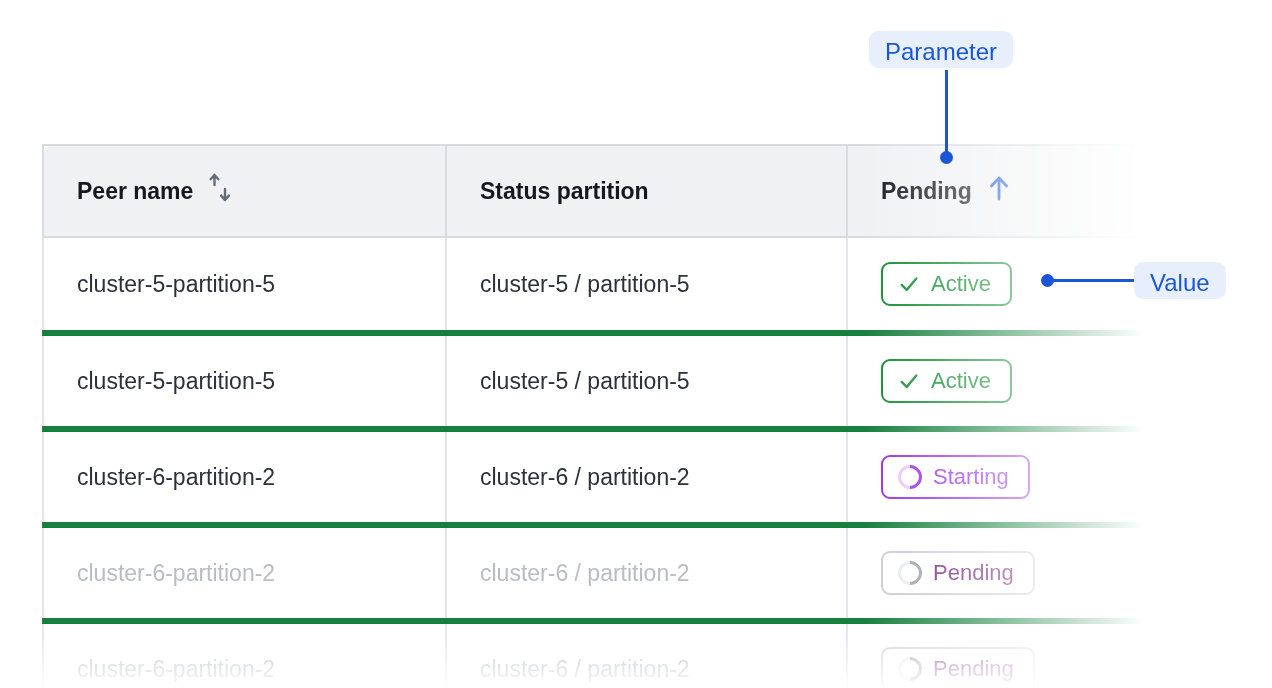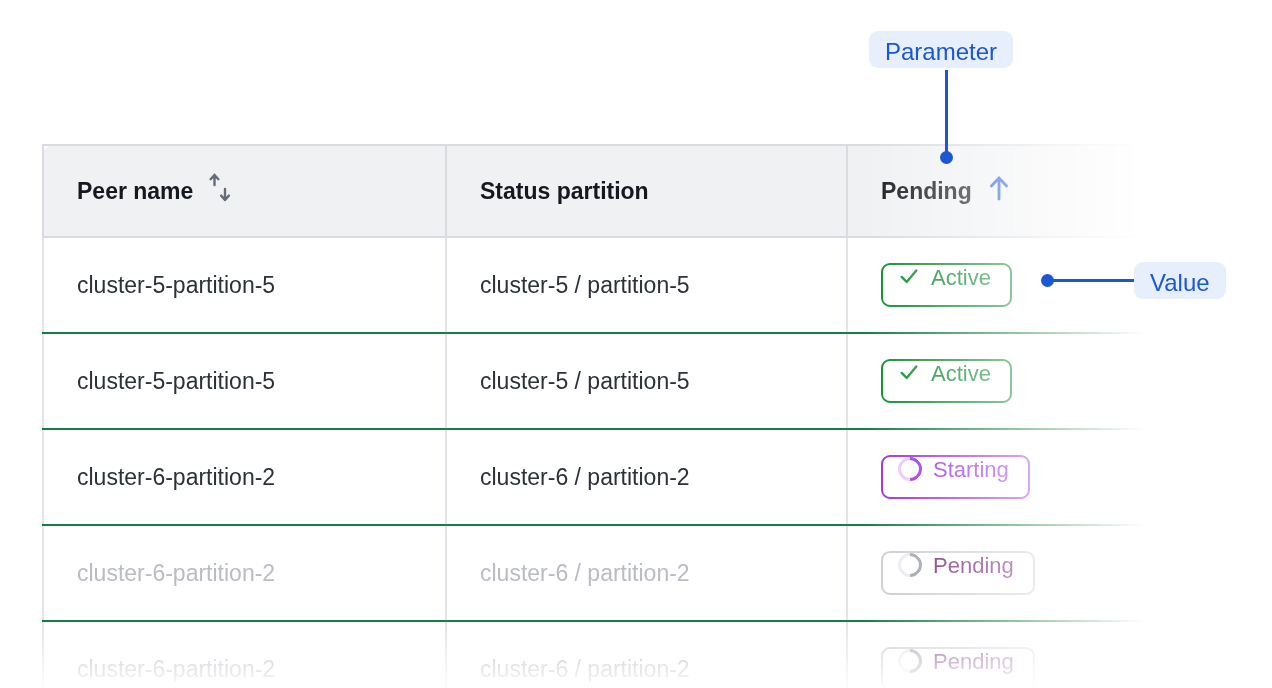--- a/index.html
+++ b/index.html
@@ -73,32 +73,33 @@
   }
   .th-label { white-space: nowrap; }
 
   
   tbody td {
     height: 96px;
     padding: 0 0 0 33px;
     vertical-align: middle;
     font-size: 23px;
     color: #2c313a;
-    border-bottom: 2px solid #15803d;
+    border-bottom: 6px solid #15803d;
     border-right: 2px solid #e2e4e9;
     box-sizing: border-box;
     white-space: nowrap;
   }
   tbody td:last-child { border-right: none; }
   tbody td:first-child { border-left: 2px solid #e2e4e9; }
   tbody tr.dim td { color: #b9bcc3; }
 
   
   .pill {
     display: inline-flex;
+    align-items: center;
     gap: 11px;
     height: 44px;
     padding: 0 19px 0 15px;
     border-radius: 9px;
     border: 2px solid;
     font-size: 22px;
     font-weight: 500;
     box-sizing: border-box;
     background: #ffffff;
   }

